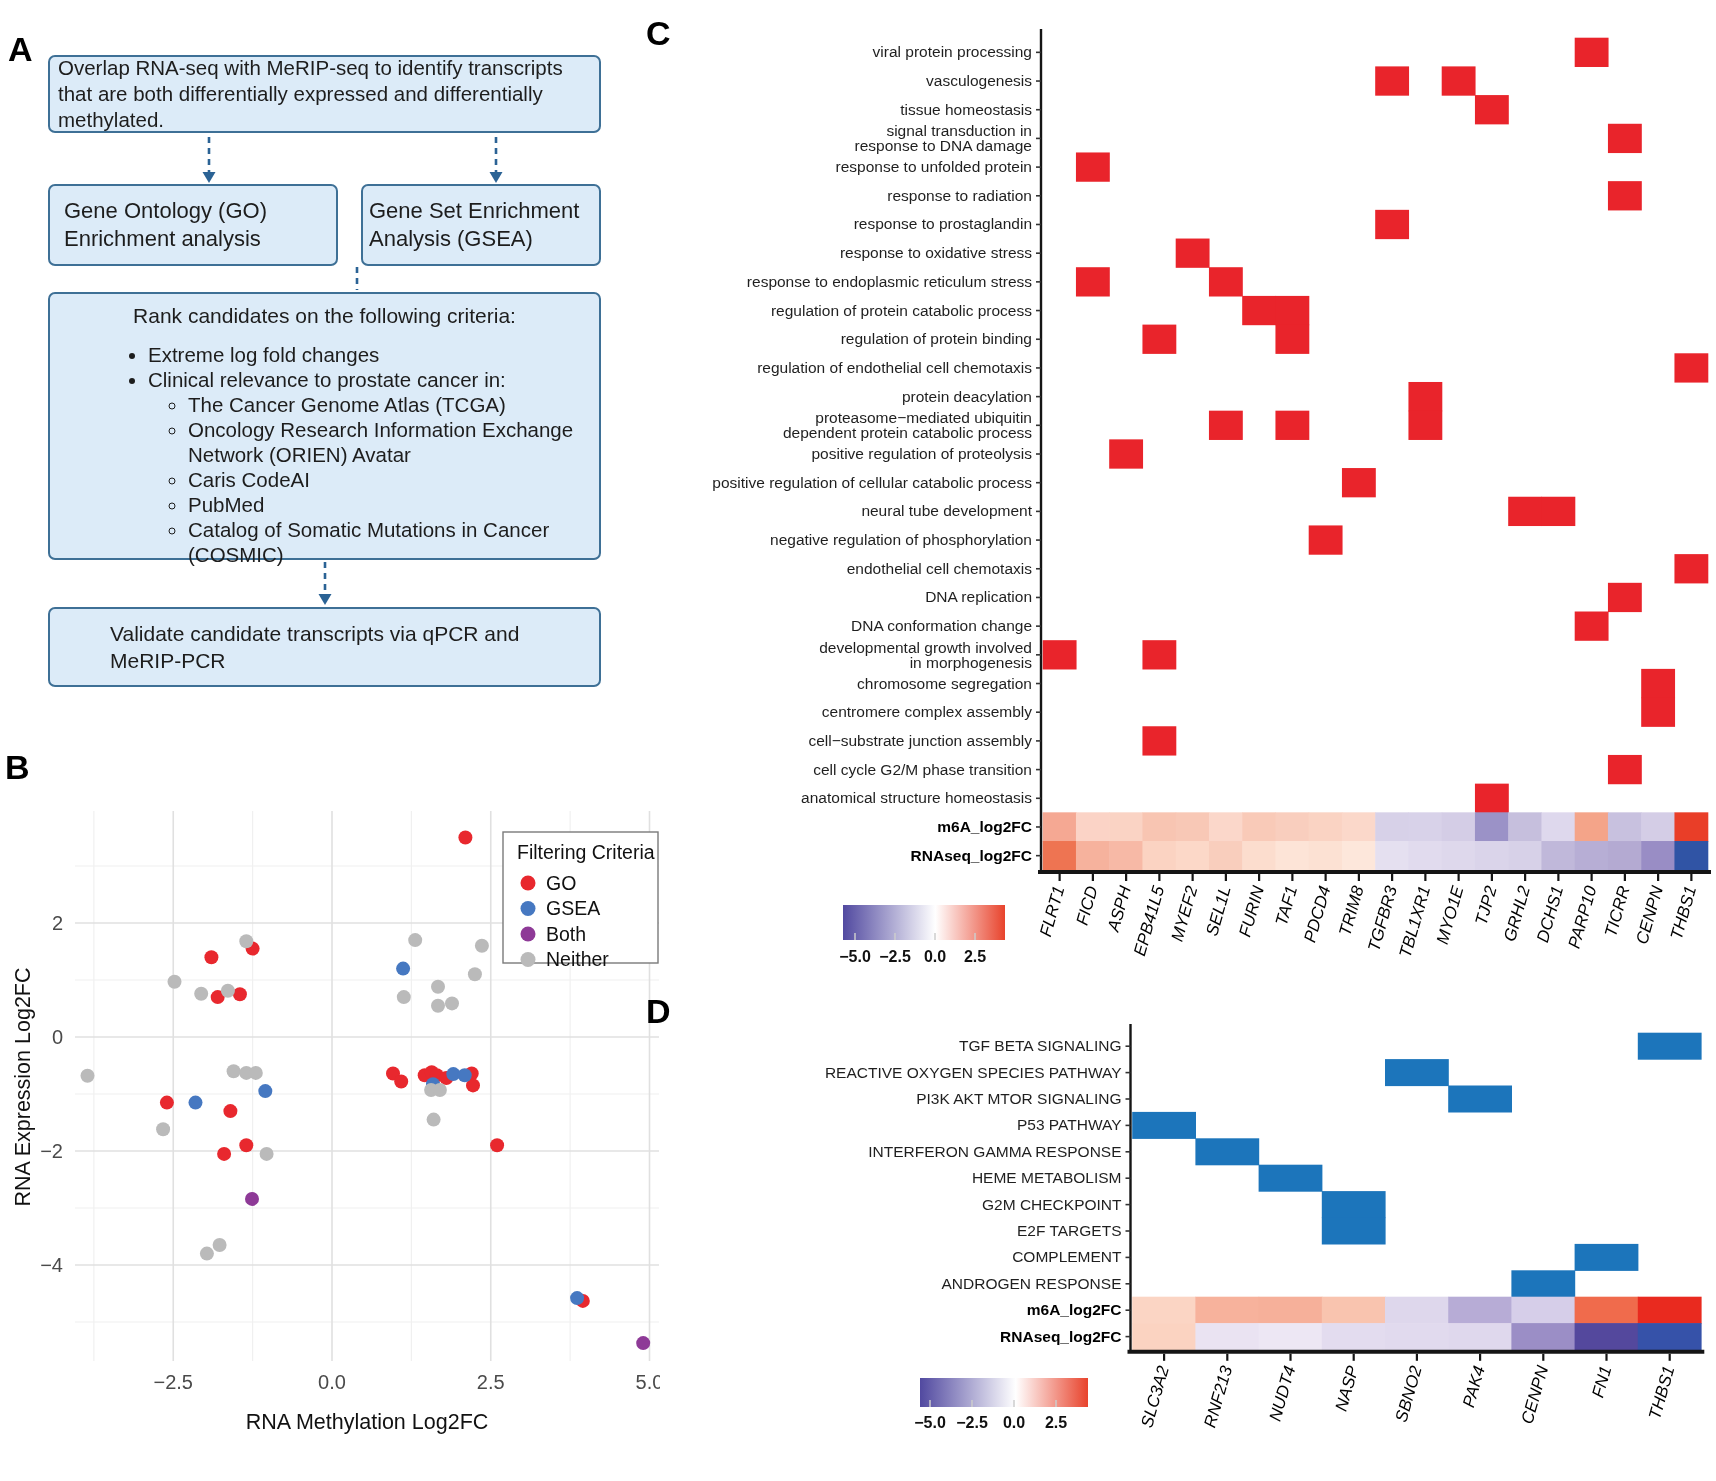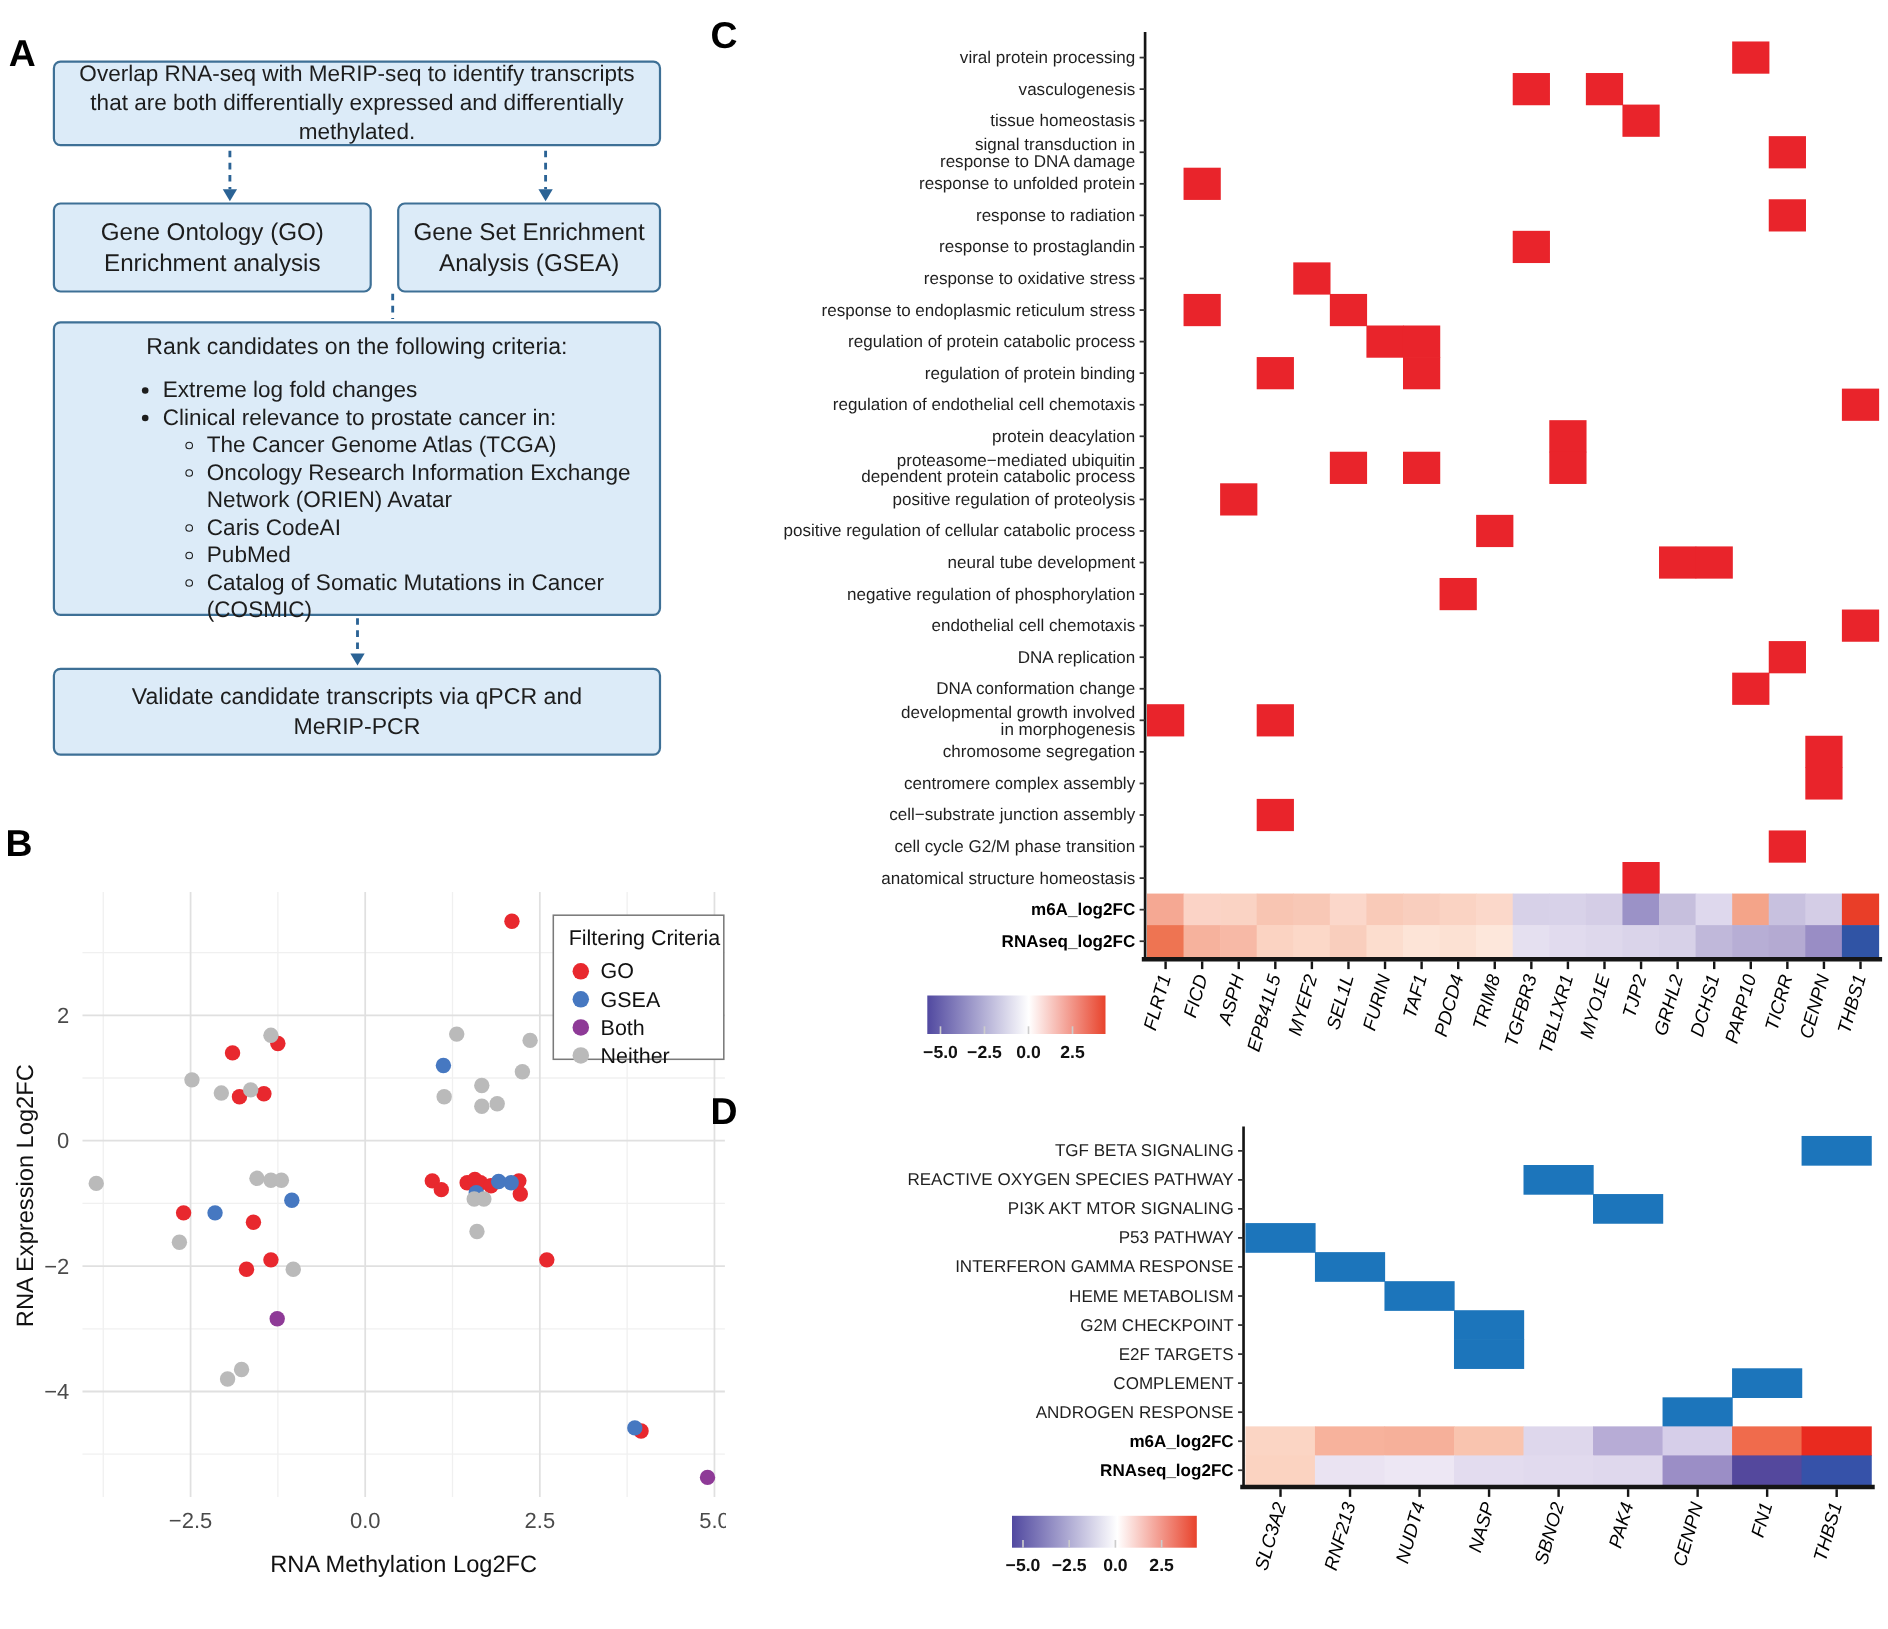--- a/index.html
+++ b/index.html
@@ -1,21 +1,21 @@
 <!DOCTYPE html>
 <html><head>
 <meta charset="utf-8">
 <style>
   html,body{margin:0;padding:0;background:#ffffff;}
   #fig{position:relative;width:1716px;height:1481px;background:#ffffff;
        font-family:"Liberation Sans","DejaVu Sans",sans-serif;color:#1c1c1c;overflow:hidden;}
   .plabel{position:absolute;font-size:34px;font-weight:bold;color:#000;}
   .abox{position:absolute;background:#dcebf8;border:2px solid #3e7096;border-radius:7px;
         box-sizing:border-box;color:#1d1d1d;}
-  .abox.center{display:flex;align-items:center;justify-content:center;text-align:center;}
+  .abox.center{display:flex;align-items:center;justify-content:center;text-align:left;}
   #box-top{left:48px;top:55px;width:553px;height:78px;font-size:20.5px;line-height:26px;padding:2px 8px;}
   #box-go{left:48px;top:184px;width:290px;height:82px;font-size:22px;line-height:28px;padding:2px 14px;}
   #box-gsea{left:361px;top:184px;width:240px;height:82px;font-size:22px;line-height:28px;padding:2px 6px;}
   #box-rank{left:48px;top:292px;width:553px;height:268px;font-size:20.5px;padding:8px 10px 4px 10px;}
   #box-validate{left:48px;top:607px;width:553px;height:80px;font-size:21px;line-height:27px;padding:2px 60px;}
   #rank-heading{text-align:center;font-size:21px;margin-top:2px;}
   ul.l1{margin:14px 0 0 0;padding-left:88px;list-style:disc;}
   ul.l1>li{line-height:25px;}
   ul.l2{margin:0;padding-left:40px;list-style:circle;}
   ul.l2>li{line-height:25px;}

